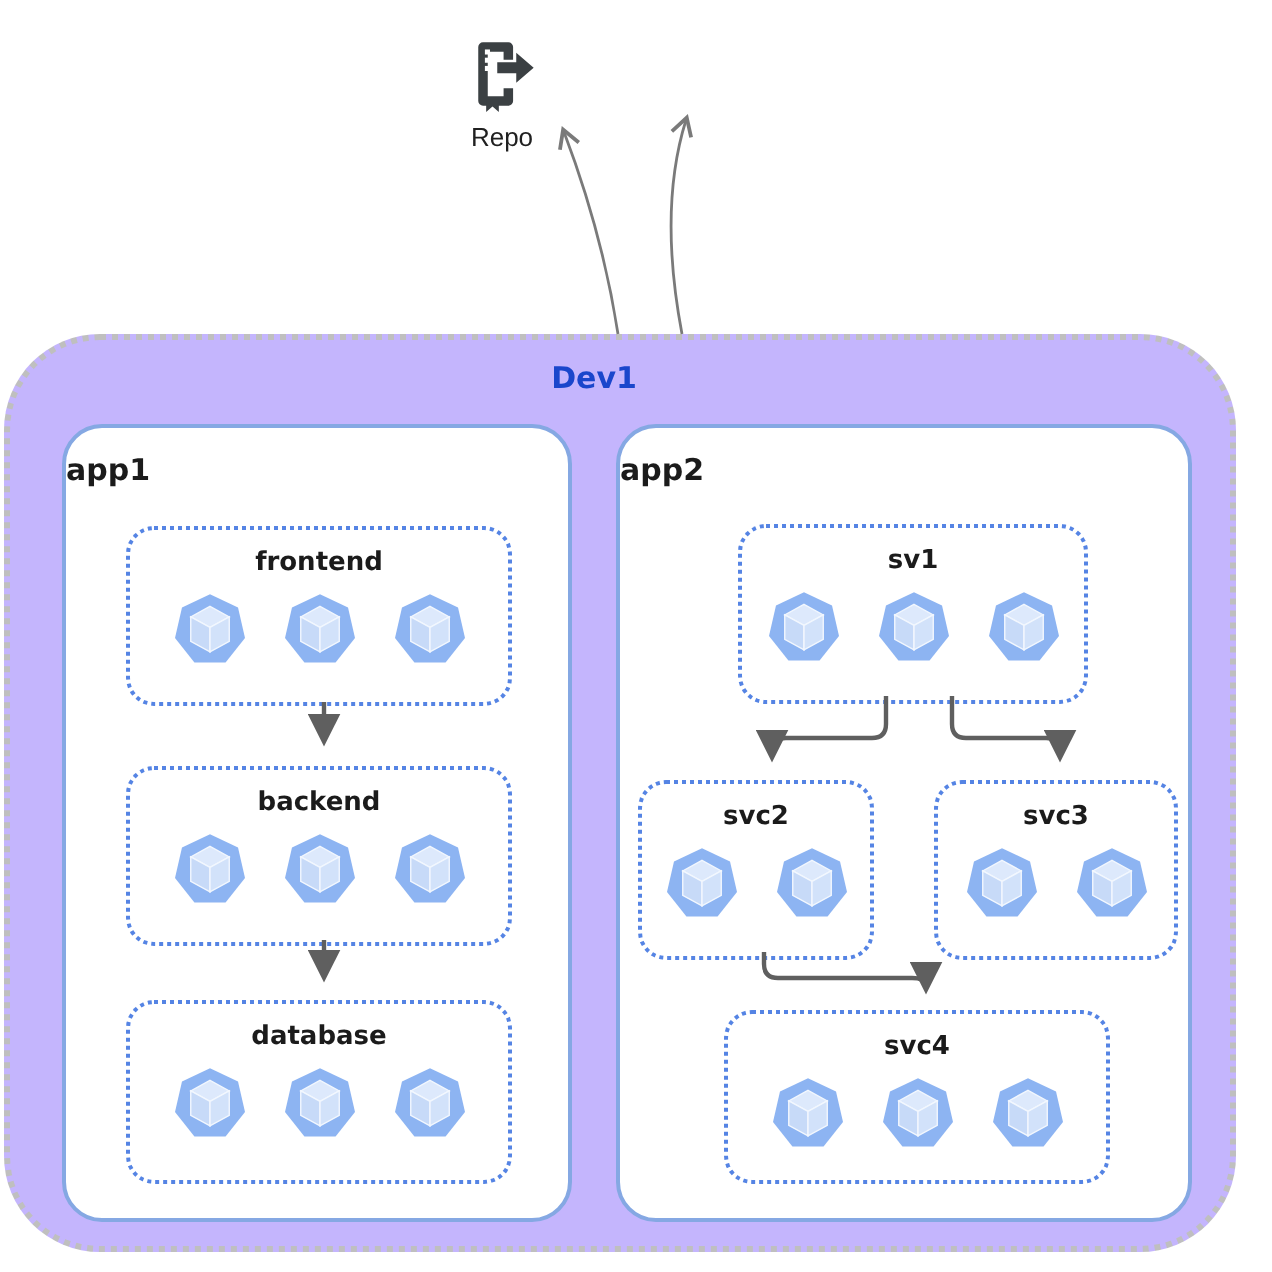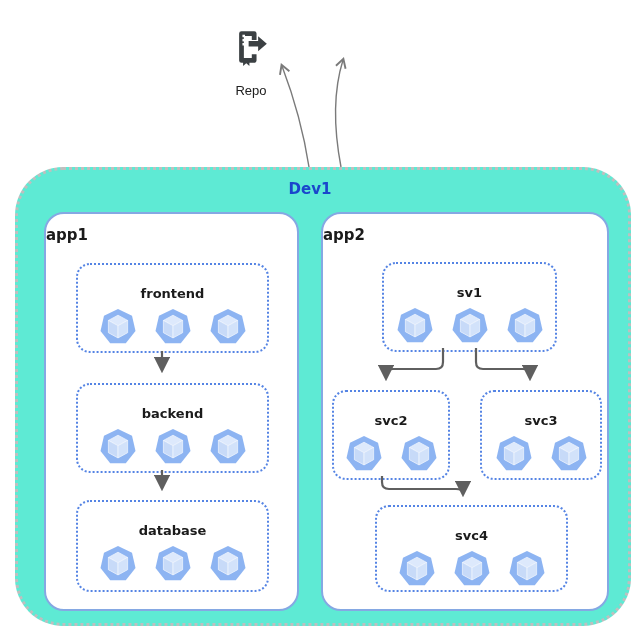--- a/index.html
+++ b/index.html
@@ -4,22 +4,22 @@
 <style>
   html,body { margin:0; padding:0; background:#ffffff; }
   .stage {
     position:relative; width:636px; height:636px; background:#ffffff;
     font-family:"DejaVu Sans","Liberation Sans",sans-serif; overflow:hidden;
   }
   .stage * { box-sizing:border-box; }
 
   
   .boundary {
-    position:absolute; left:15px; top:167px; width:616px; height:459px;
-    border:3px dotted #bfbfbf; border-radius:48px; background:#5eead4; z-index:1;
+    position:absolute; left:2px; top:167px; width:616px; height:459px;
+    border:3px dotted #bfbfbf; border-radius:48px; background:#c4b5fd; z-index:1;
   }
   .boundary-label {
     position:absolute; top:10px; left:0; width:100%; text-align:center;
     transform:translateX(-13px);
     font-size:15px; font-weight:bold; color:#1a46cc;
   }
 
   
   .app {
     position:absolute; border:2px solid #85a8e3; border-radius:20px;
@@ -29,38 +29,38 @@
   .app-app2 { left:303px; top:42px; width:288px; height:399px; }
   .app-label {
     margin-top:12px; text-align:left; font-size:15px; font-weight:bold; color:#1b1b1b;
   }
 
   
   .service {
     position:absolute; border:2px dotted #5584e4; border-radius:14px;
     background:#ffffff; display:flex; flex-direction:column; align-items:center;
   }
-  .svc-label { margin-top:21px; font-size:13px; font-weight:bold; color:#1b1b1b; }
+  .svc-label { margin-top:9px; font-size:13px; font-weight:bold; color:#1b1b1b; }
   .pods { display:flex; gap:13px; margin-top:5px; }
   .pod { width:42px; height:42px; }
 
   
   .svc-frontend { left:30px; top:49px;  width:193px; height:90px; }
   .svc-backend  { left:30px; top:169px; width:193px; height:90px; }
   .svc-database { left:30px; top:286px; width:193px; height:92px; }
   .svc-sv1  { left:59px;  top:48px;  width:175px; height:90px; }
   .svc-svc2 { left:9px;   top:176px; width:118px; height:90px; }
   .svc-svc3 { left:157px; top:176px; width:122px; height:90px; }
   .svc-svc4 { left:52px;  top:291px; width:193px; height:87px; }
 
   
   .ext-node {
     position:absolute; display:flex; flex-direction:column; align-items:center; z-index:2;
   }
-  .ext-repo { left:219px; top:26px; width:64px;gap:12px; }
+  .ext-repo { left:219px; top:16px; width:64px; }
   .ext-partner { left:340px; top:9px; width:78px; }
   .ext-icon-repo { width:38px; height:42px; }
   .ext-icon-partner { width:47px; height:47px; }
   .ext-label {
     margin-top:3px; font-size:13px; color:#202020;
     font-family:"Liberation Sans","DejaVu Sans",sans-serif;
   }
 
   
   .connectors {

